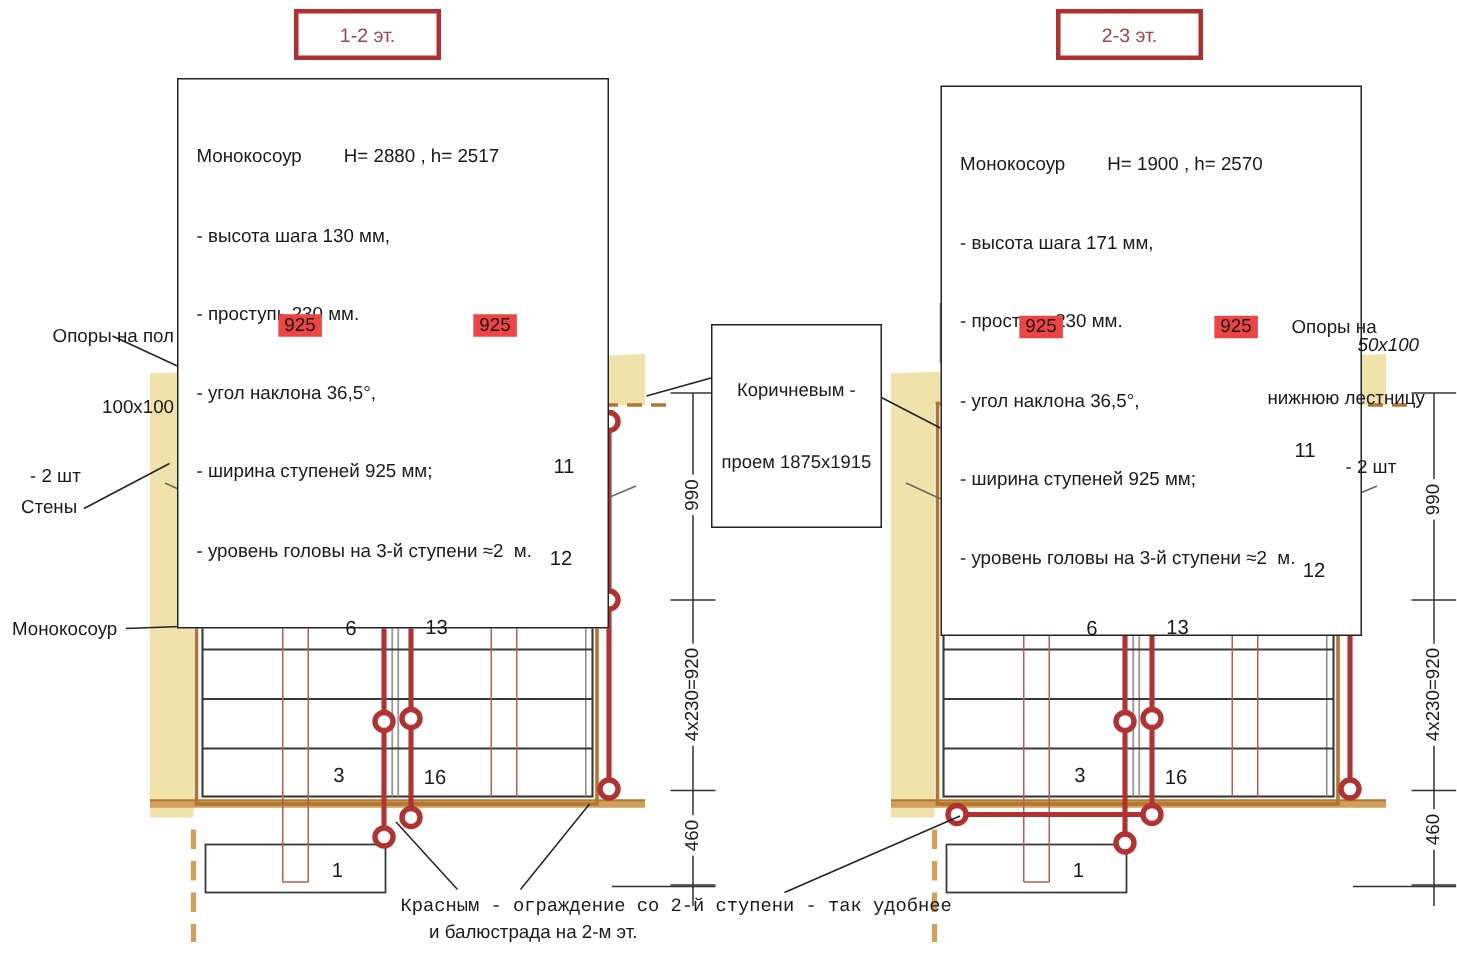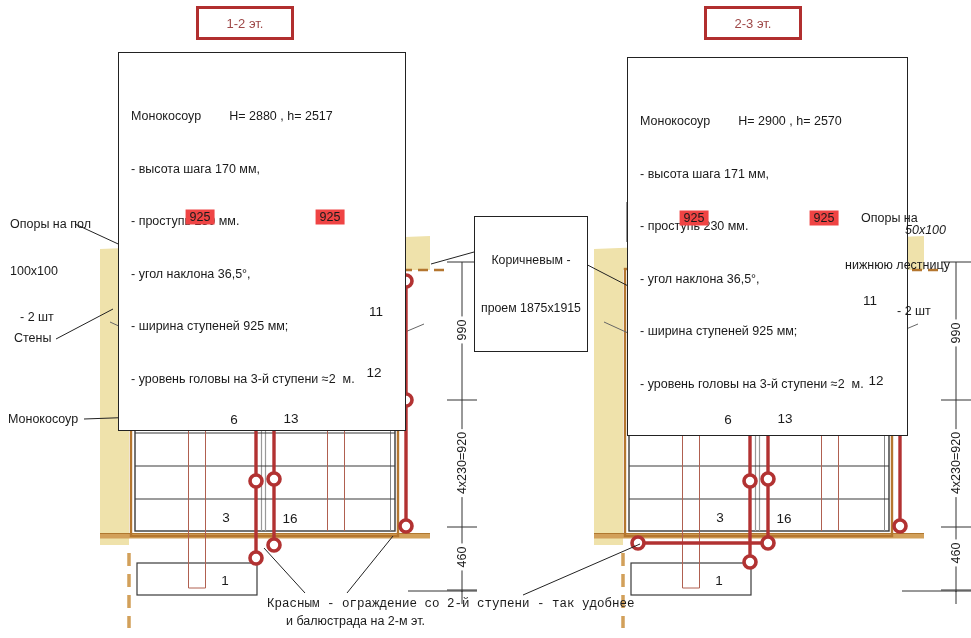--- a/index.html
+++ b/index.html
@@ -8,26 +8,26 @@
   svg{position:absolute;left:0;top:0;}
   .lbl{position:absolute;font-size:12.5px;line-height:15px;white-space:pre;color:#1a1a1a;}
   .ctr{transform:translate(-50%,-50%);}
   .rot{transform:translate(-50%,-50%) rotate(-90deg);background:#fff;padding:0 3px;}
   .dimlbl{background:#ef4444;padding:0 4px;}
   .num{font-size:13.5px;}
   .title-box{position:absolute;width:92px;height:28px;border:3px solid #B12F2F;
              display:flex;align-items:center;justify-content:center;
              font-size:13px;color:#9E4848;background:#fff;}
   .spec-box{position:absolute;border:1px solid #222;background:#fff;
-            padding:20px 10px 7px 12px;font-size:12.5px;line-height:17.5px;white-space:pre;}
+            padding:8px 10px 7px 12px;font-size:12.5px;line-height:17.5px;white-space:pre;}
   .spec-vals{margin-left:28px;}
   .ann-box{position:absolute;border:1px solid #222;background:#fff;
            padding:3px 6px;font-size:12.3px;line-height:16px;white-space:pre;text-align:center;}
   .blk{position:absolute;font-size:12.5px;line-height:15.5px;white-space:pre;}
-  .blk .c{text-align:left;}
+  .blk .c{text-align:right;}
   .ind{padding-left:52px;}
   .ind2{padding-left:10px;}
 </style>
 </head>
 <body>
 
 <div class="stage">
 
   <svg id="drawing" width="971" height="638" viewBox="0 0 971 638">
       <g transform="translate(0,0)">
@@ -173,28 +173,28 @@
 
   <div class="title-box" style="left:196px;top:6px;">
     <span>1-2 эт.</span>
   </div>
   <div class="title-box" style="left:704px;top:6px;">
     <span>2-3 эт.</span>
   </div>
 
   <div class="spec-box" style="left:118px;top:52px;width:264px;">
     <div><span>Монокосоур</span><span class="spec-vals">H= 2880 , h= 2517</span></div>
-    <div>- высота шага 170 мм,</div>
+    <div>- высота шага 130 мм,</div>
     <div>- проступь 230 мм.</div>
     <div>- угол наклона 36,5°,</div>
     <div>- ширина ступеней 925 мм;</div>
     <div>- уровень головы на 3-й ступени ≈2  м.</div>
   </div>
   <div class="spec-box" style="left:627px;top:57px;width:257px;">
-    <div><span>Монокосоур</span><span class="spec-vals">H= 2900 , h= 2570</span></div>
+    <div><span>Монокосоур</span><span class="spec-vals">H= 1900 , h= 2570</span></div>
     <div>- высота шага 171 мм,</div>
     <div>- проступь 230 мм.</div>
     <div>- угол наклона 36,5°,</div>
     <div>- ширина ступеней 925 мм;</div>
     <div>- уровень головы на 3-й ступени ≈2  м.</div>
   </div>
 
   <div class="blk" style="left:10px;top:186px;width:106px;">
     <div class="c">Опоры на пол</div>
     <div class="c">100x100</div>

